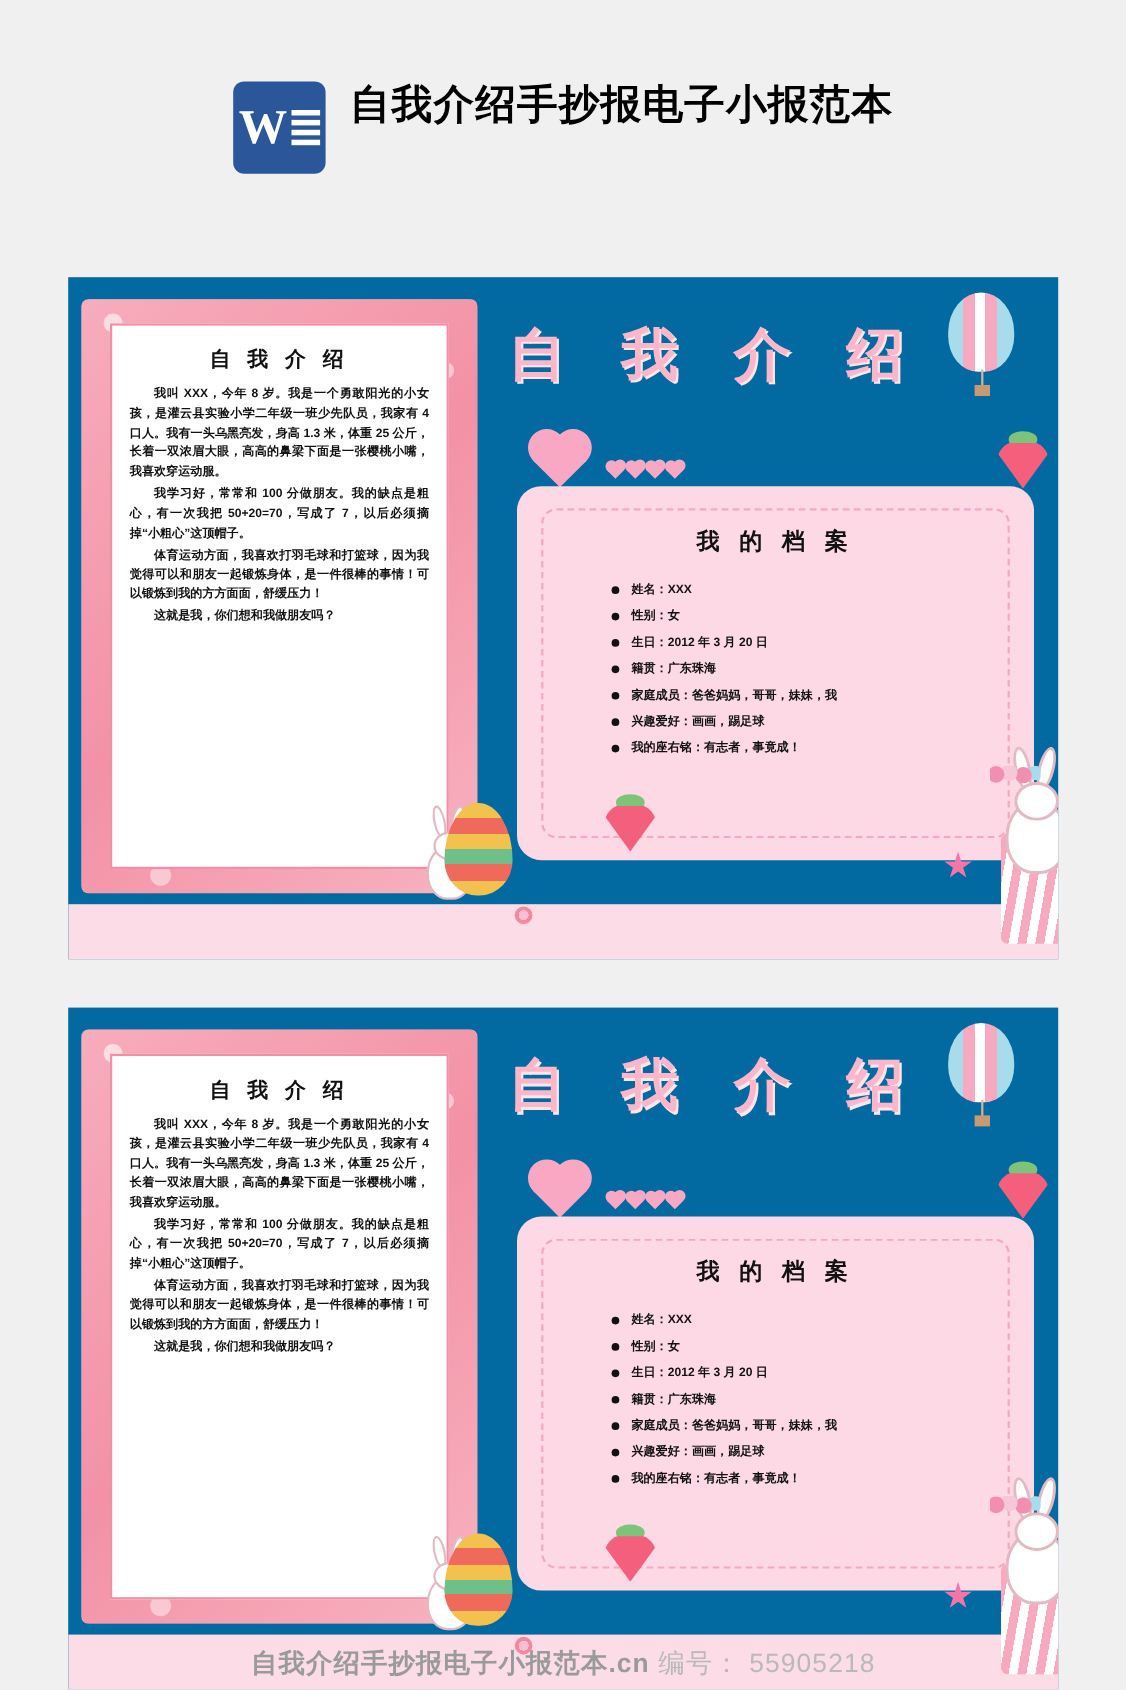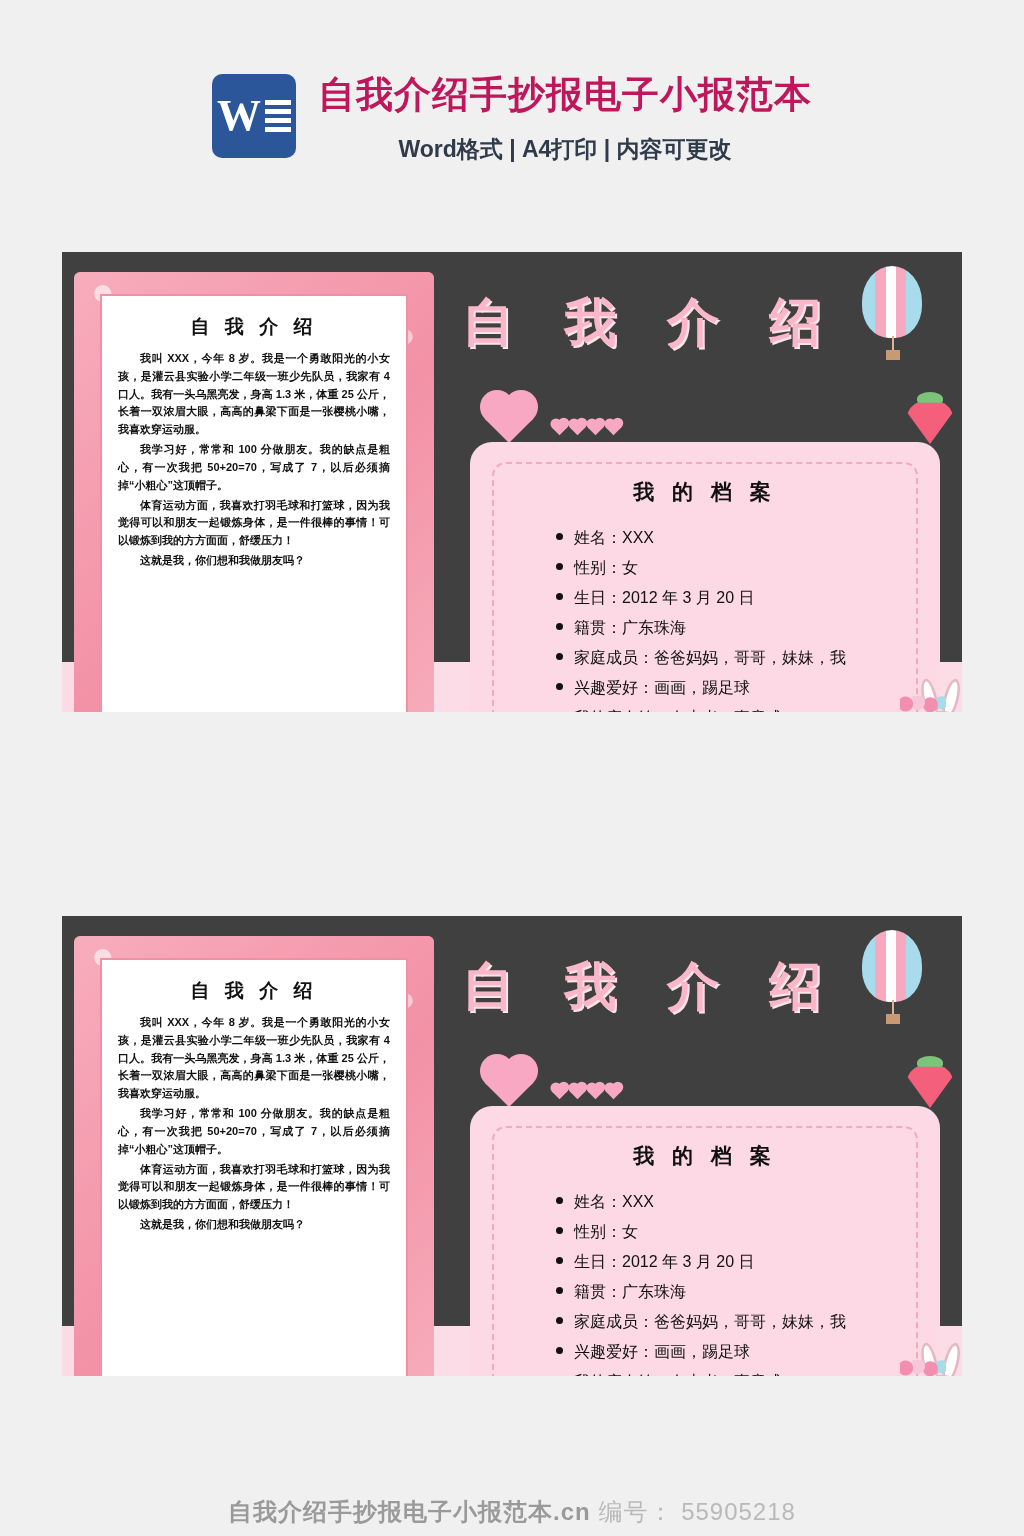--- a/index.html
+++ b/index.html
@@ -46,43 +46,43 @@
   .word-logo .lines {
     display: flex; flex-direction: column; gap: 4px;
   }
   .word-logo .lines i {
     display: block;
     width: 26px; height: 5px;
     background: #fff;
   }
   .header-text { text-align: left; }
   .header-title {
-    color: #be185d;
+    color: #000000;
     font-size: 37px;
     font-weight: bold;
     letter-spacing: 1px;
     margin: 10px 0 0 0;
     white-space: nowrap;
   }
   .header-sub {
     color: #2f3a4a;
     font-size: 23px;
     font-weight: bold;
     margin-top: 14px;
     text-align: center;
     white-space: nowrap;
   }
 
   
   .sheet {
     position: absolute;
     left: 62px;
     width: 900px;
-    height: 460px;
-    background: #404040;
+    height: 620px;
+    background: #0369a1;
     overflow: hidden;
   }
   #sheet1 { top: 252px; }
   #sheet2 { top: 916px; }
 
   .sheet-bottom-band {
     position: absolute;
     left: 0; bottom: 0;
     width: 100%; height: 50px;
     background: #fcdce6;
@@ -173,22 +173,22 @@
     color: #111;
   }
   .card-list {
     position: absolute;
     left: 86px; top: 86px;
     margin: 0; padding: 0;
     list-style: none;
   }
   .card-list li {
     position: relative;
-    font-size: 16px;
-    font-weight: normal;
+    font-size: 11px;
+    font-weight: bold;
     color: #111;
     padding-left: 18px;
     margin-bottom: 9px;
     white-space: nowrap;
   }
   .card-list li::before {
     content: "";
     position: absolute;
     left: 0; top: 5px;
     width: 7px; height: 7px;
@@ -379,21 +379,20 @@
       <span class="w">W</span>
       <span class="lines">
           <i></i>
           <i></i>
           <i></i>
           <i></i>
         </span>
     </div>
     <div class="header-text">
       <div class="header-title">自我介绍手抄报电子小报范本</div>
-      <div class="header-sub">Word格式 | A4打印 | 内容可更改</div>
     </div>
   </div>
 
   <div class="sheet" id="sheet1">
     <div class="sheet-bottom-band"></div>
 
     <div class="frame-outer">
       <div class="frame-inner">
         <div class="article-title">自 我 介 绍</div>
         <p class="article-p">我叫 XXX，今年 8 岁。我是一个勇敢阳光的小女孩，是灌云县实验小学二年级一班少先队员，我家有 4 口人。我有一头乌黑亮发，身高 1.3 米，体重 25 公斤，长着一双浓眉大眼，高高的鼻梁下面是一张樱桃小嘴，我喜欢穿运动服。</p>

